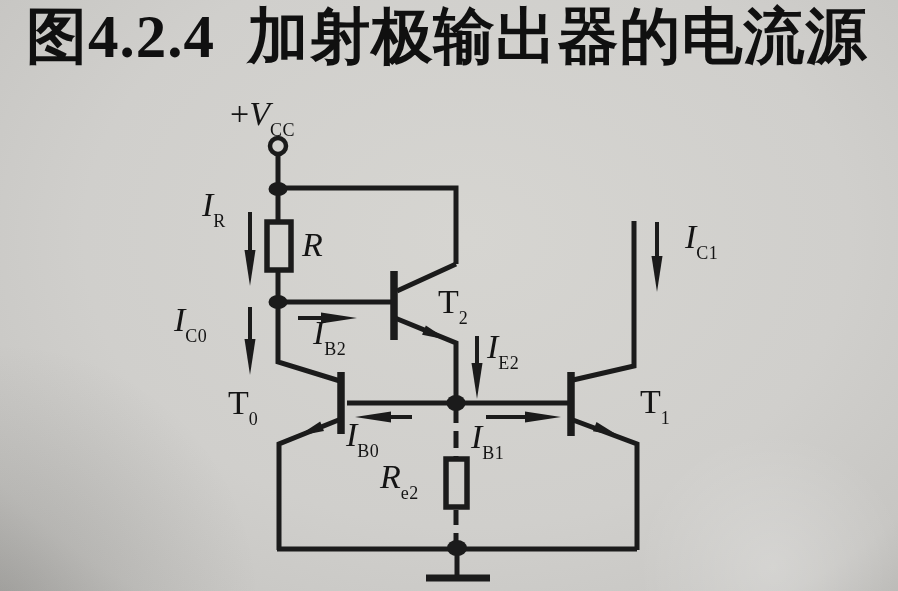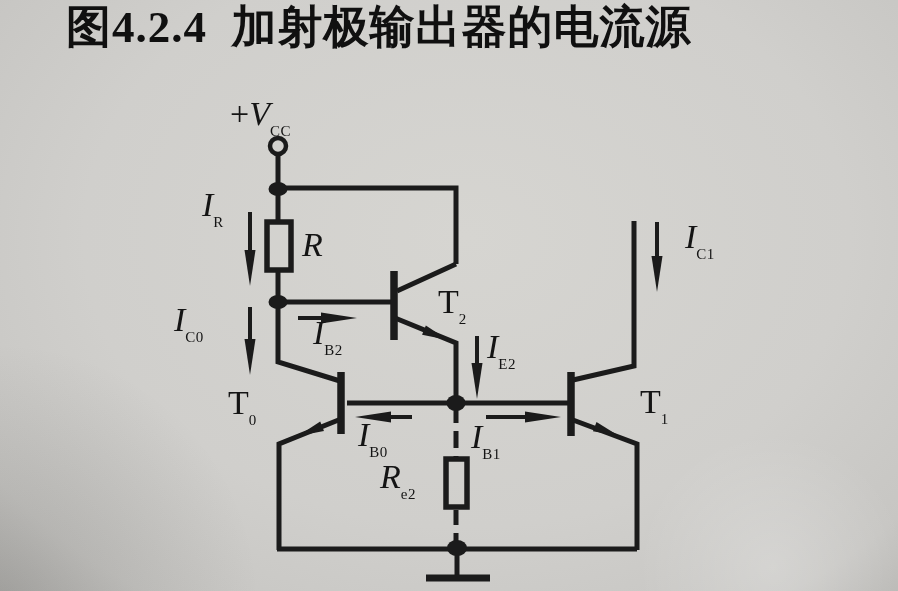--- a/index.html
+++ b/index.html
@@ -6,28 +6,28 @@
   .stage{
     position:relative;width:898px;height:591px;overflow:hidden;
     background:
       radial-gradient(circle at 86% 96%, rgba(255,255,255,.22), rgba(255,255,255,0) 14%),
       radial-gradient(circle at 0% 102%, rgba(40,40,38,.16), rgba(40,40,38,0) 24%),
       radial-gradient(ellipse at 52% 40%, #d6d5d1 0%, #d0cfcc 58%, #c7c6c3 86%, #b7b6b3 100%);
     font-family:"Liberation Serif","DejaVu Serif",serif;
   }
   .title{
     position:absolute;left:26px;top:2px;
-    font-size:45px;line-height:1.15;font-weight:700;letter-spacing:1px;
-    color:#101010;white-space:pre;margin-left:40px;
+    font-size:61px;line-height:1.15;font-weight:700;letter-spacing:1px;
+    color:#101010;white-space:pre;
   }
   svg.circuit{position:absolute;left:0;top:0;}
   .lbl{position:absolute;white-space:nowrap;color:#141414;line-height:1;font-size:34px;}
   .lbl .m{font-style:italic;}
   .lbl .up{font-style:normal;}
-  .lbl .s{font-size:15px;font-style:normal;vertical-align:-11px;letter-spacing:0.5px;}
+  .lbl .s{font-size:18px;font-style:normal;vertical-align:-11px;letter-spacing:0.5px;}
 </style>
 </head>
 <body>
 
 <div class="stage">
 
   <div class="title">图4.2.4  加射极输出器的电流源</div>
 
   <svg class="circuit" width="898" height="591" viewBox="0 0 898 591">
 
@@ -110,21 +110,21 @@
   <div class="lbl" style="left:202px;top:188px"><span class="m">I</span><span class="s">R</span></div>
   <div class="lbl" style="left:302px;top:228px"><span class="m">R</span></div>
 
   <div class="lbl" style="left:174px;top:303px"><span class="m">I</span><span class="s">C0</span></div>
   <div class="lbl" style="left:228px;top:386px"><span class="up">T</span><span class="s">0</span></div>
 
   <div class="lbl" style="left:313px;top:316px"><span class="m">I</span><span class="s">B2</span></div>
   <div class="lbl" style="left:438px;top:285px"><span class="up">T</span><span class="s">2</span></div>
   <div class="lbl" style="left:487px;top:330px"><span class="m">I</span><span class="s">E2</span></div>
 
-  <div class="lbl" style="left:358px;top:418px"><span class="m">I</span><span class="s">B0</span></div>
+  <div class="lbl" style="left:346px;top:418px"><span class="m">I</span><span class="s">B0</span></div>
   <div class="lbl" style="left:471px;top:420px"><span class="m">I</span><span class="s">B1</span></div>
 
   <div class="lbl" style="left:380px;top:460px"><span class="m">R</span><span class="s">e2</span></div>
 
   <div class="lbl" style="left:640px;top:385px"><span class="up">T</span><span class="s">1</span></div>
   <div class="lbl" style="left:685px;top:220px"><span class="m">I</span><span class="s">C1</span></div>
 
 </div>
 
 </body></html>

